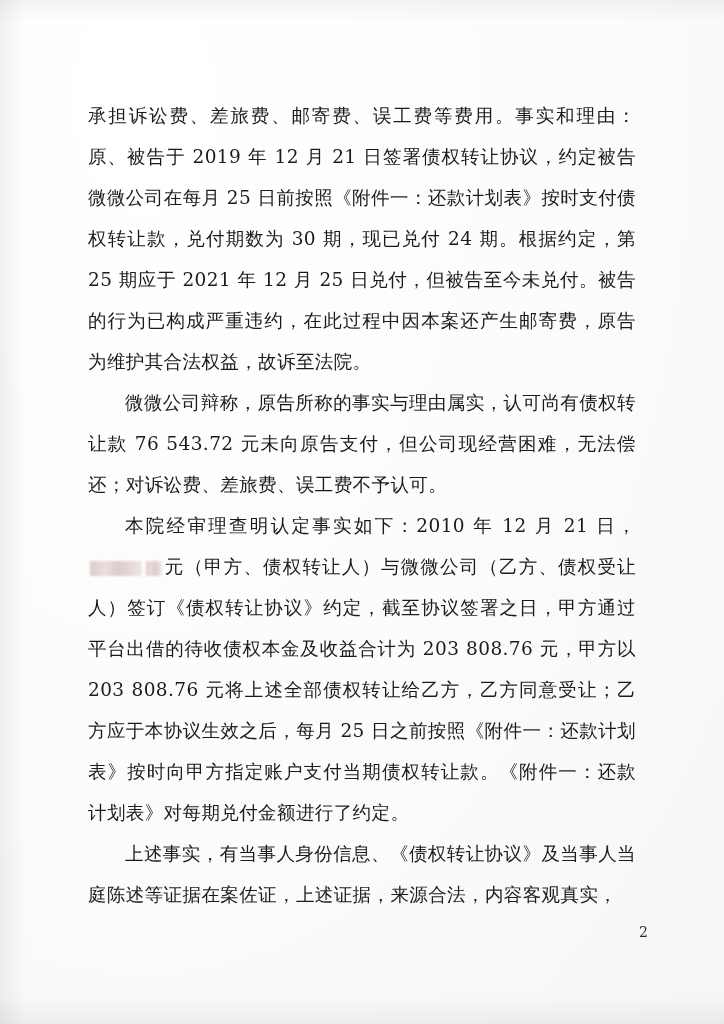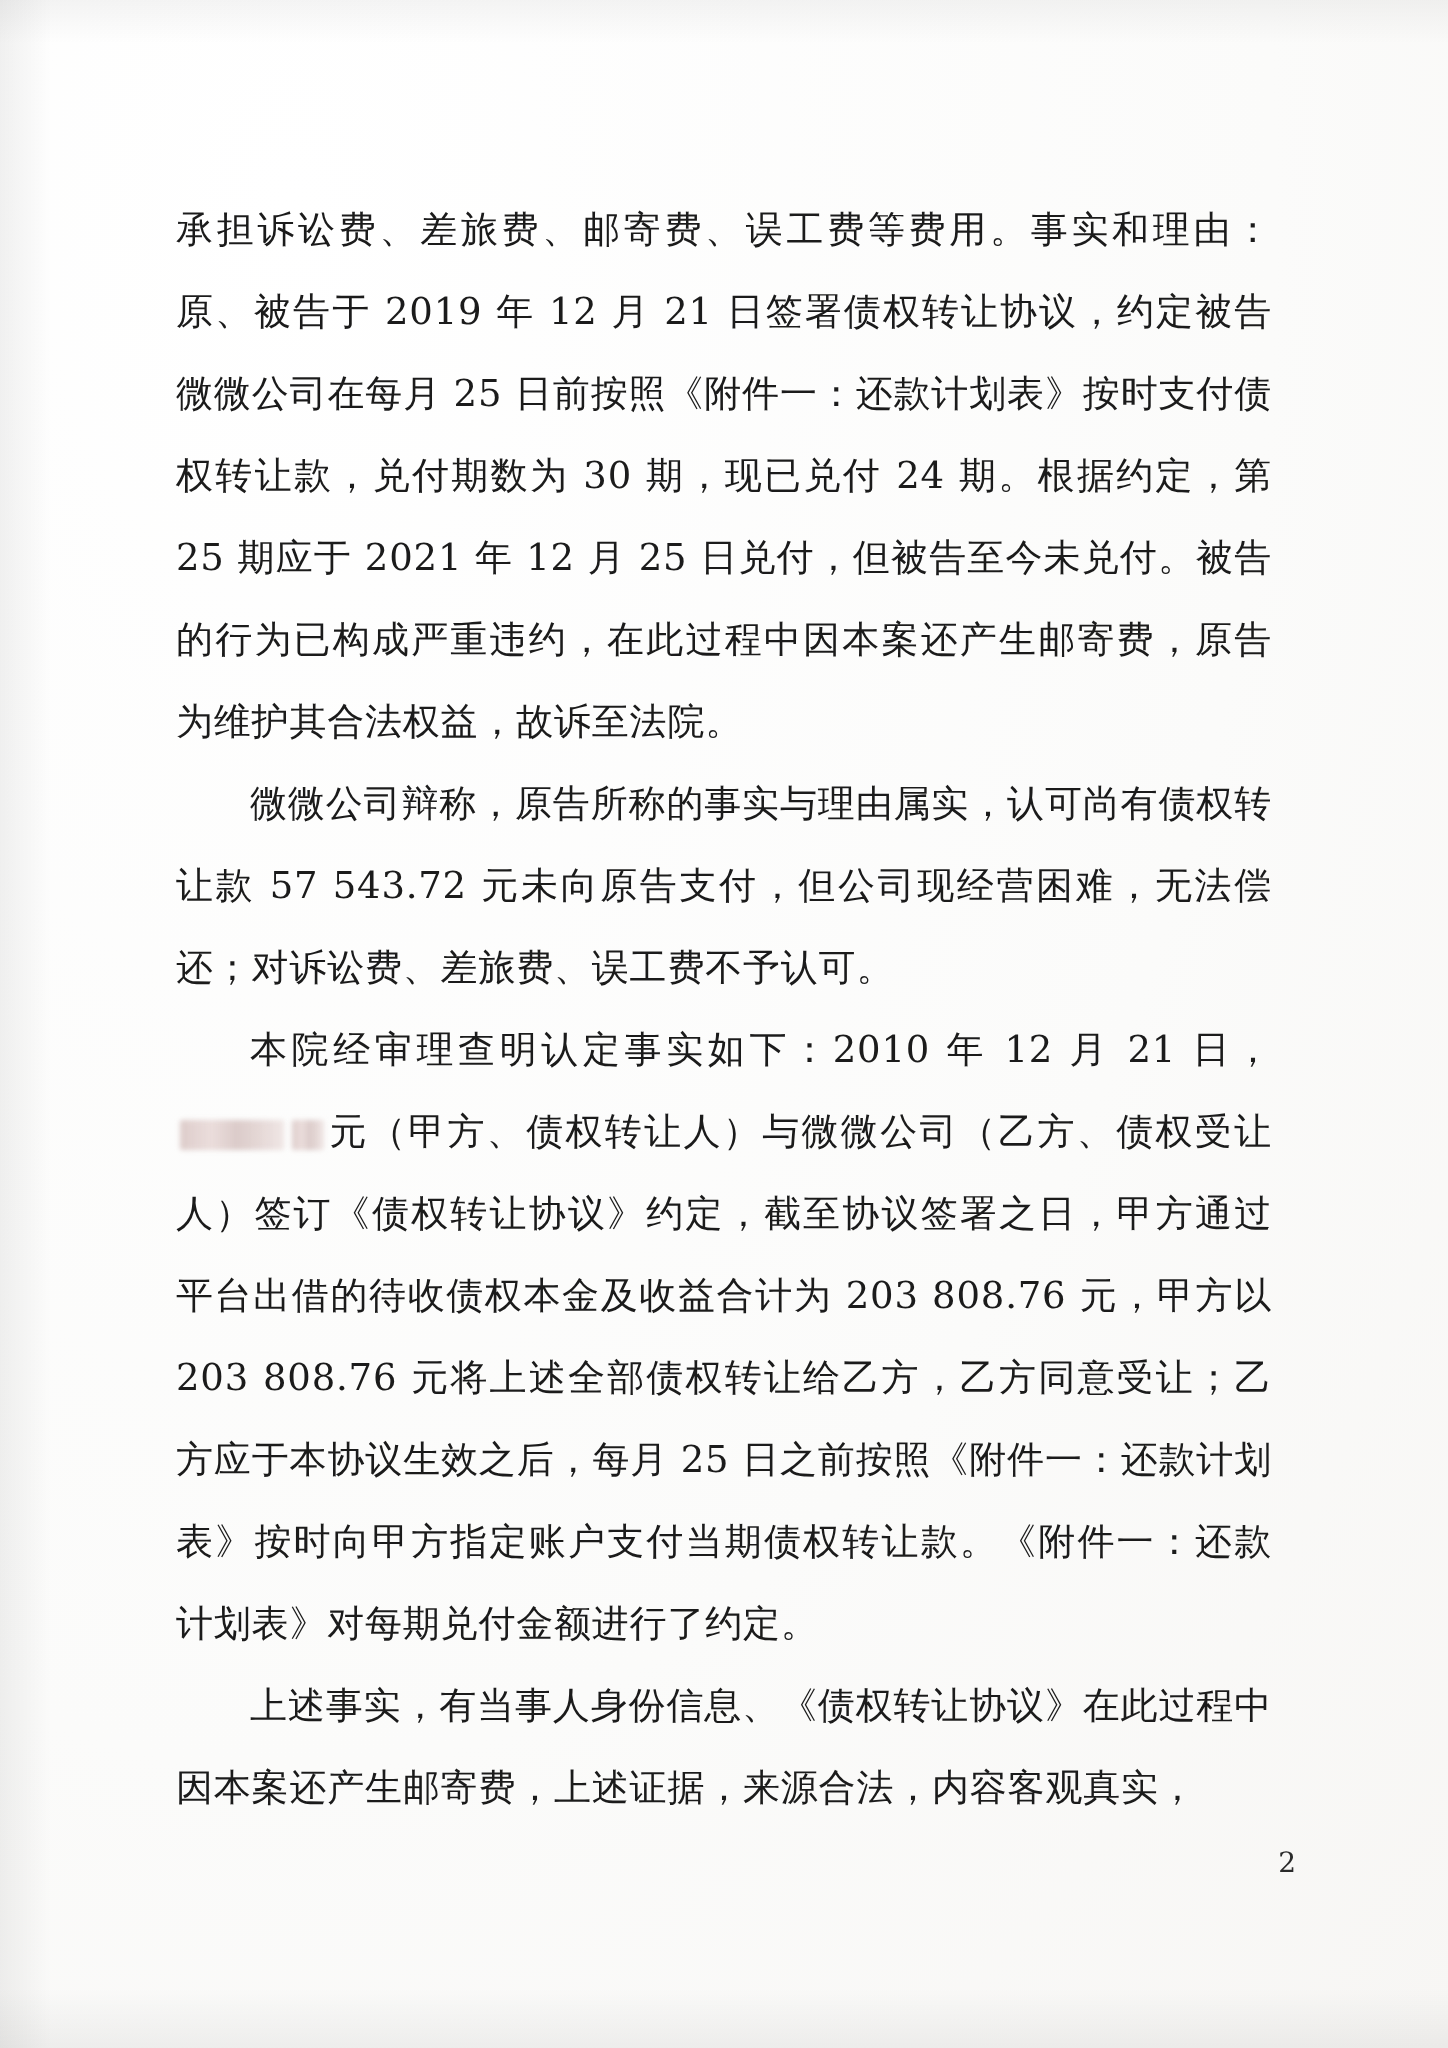--- a/index.html
+++ b/index.html
@@ -102,22 +102,22 @@
 <div class="page">
   <div class="paper"></div>
   <div class="edge-shadow-top"></div>
   <div class="edge-shadow-left"></div>
   <div class="edge-shadow-bottom"></div>
 
   <div class="content">
 
     <p class="para">承担诉讼费、差旅费、邮寄费、误工费等费用。事实和理由：原、被告于 2019 年 12 月 21 日签署债权转让协议，约定被告微微公司在每月 25 日前按照《附件一：还款计划表》按时支付债权转让款，兑付期数为 30 期，现已兑付 24 期。根据约定，第 25 期应于 2021 年 12 月 25 日兑付，但被告至今未兑付。被告的行为已构成严重违约，在此过程中因本案还产生邮寄费，原告为维护其合法权益，故诉至法院。</p>
 
-    <p class="para indent">微微公司辩称，原告所称的事实与理由属实，认可尚有债权转让款 57 543.72 元未向原告支付，但公司现经营困难，无法偿还；对诉讼费、差旅费、误工费不予认可。</p>
+    <p class="para indent">微微公司辩称，原告所称的事实与理由属实，认可尚有债权转让款 76 543.72 元未向原告支付，但公司现经营困难，无法偿还；对诉讼费、差旅费、误工费不予认可。</p>
 
     <p class="para indent"><span>本院经审理查明认定事实如下：2010 年 12 月 21 日，</span><span class="redacted"></span><span class="redacted small"></span><span>元（甲方、债权转让人）与微微公司（乙方、债权受让人）签订《债权转让协议》约定，截至协议签署之日，甲方通过平台出借的待收债权本金及收益合计为 203 808.76 元，甲方以 203 808.76 元将上述全部债权转让给乙方，乙方同意受让；乙方应于本协议生效之后，每月 25 日之前按照《附件一：还款计划表》按时向甲方指定账户支付当期债权转让款。《附件一：还款计划表》对每期兑付金额进行了约定。</span></p>
 
-    <p class="para indent">上述事实，有当事人身份信息、《债权转让协议》在此过程中因本案还产生邮寄费，上述证据，来源合法，内容客观真实，</p>
+    <p class="para indent">上述事实，有当事人身份信息、《债权转让协议》及当事人当庭陈述等证据在案佐证，上述证据，来源合法，内容客观真实，</p>
 
   </div>
 
   <div class="page-number">2</div>
 </div>
 
 </body></html>

